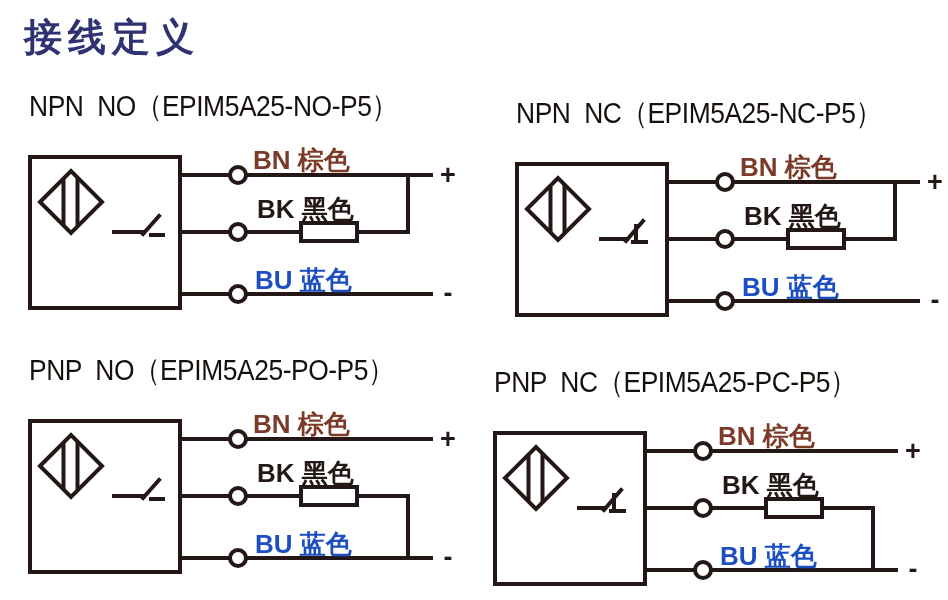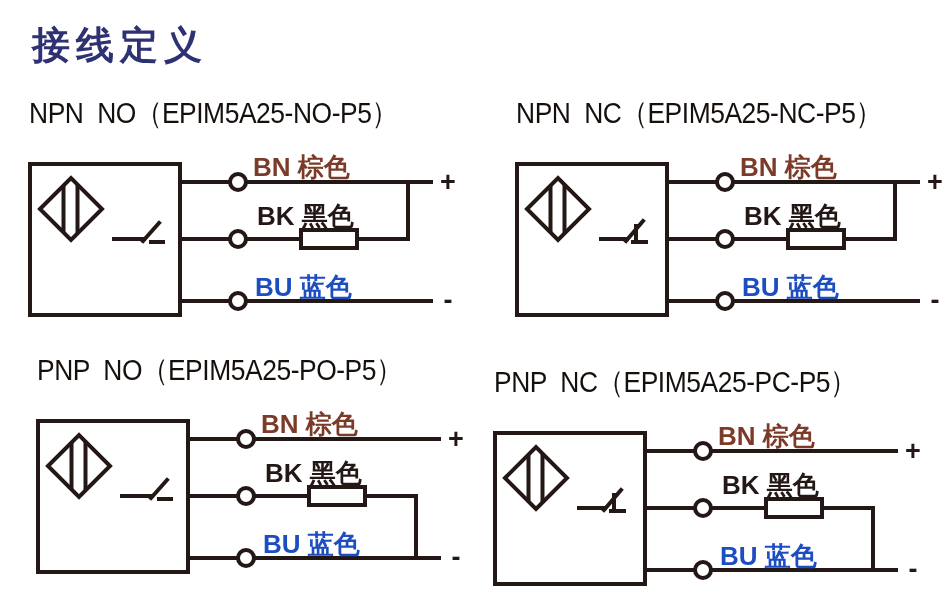--- a/index.html
+++ b/index.html
@@ -2,21 +2,21 @@
 <html style="--background: #ffffff; --title: #2e3172; --header: #16100d; --line: #231815; --brown: #7b3b28; --black: #231815; --blue: #1c4ec2;"><head>
 <meta charset="utf-8">
 <style>
   html,body { margin:0; padding:0; }
   body {
     width:948px; height:600px; position:relative; overflow:hidden;
     background:var(--background,#ffffff);
     font-family:"Liberation Sans","DejaVu Sans",sans-serif;
   }
   #page-title {
-    position:absolute; left:24px; top:12px; margin:8px;
+    position:absolute; left:24px; top:12px; margin:0;
     font-size:38px; font-weight:bold; letter-spacing:6px;
     color:var(--title,#2e3172); white-space:pre;
   }
   .diagram { position:absolute; width:475px; height:240px; }
   .diagram-header {
     position:absolute; left:29px; top:0; margin:0;
     font-size:30px; font-weight:normal; letter-spacing:-0.5px;
     color:var(--header,#16100d); white-space:pre;
     transform:scaleX(0.88); transform-origin:left top;
   }
@@ -31,21 +31,21 @@
   .lbl-bu { fill:var(--blue,#1c4ec2); }
   .term { font-family:"Liberation Sans","DejaVu Sans",sans-serif; font-size:27px; font-weight:bold;
           fill:var(--line,#231815); text-anchor:middle; }
 </style>
 </head>
 <body>
 
 <h1 id="page-title">接线定义</h1>
 
 <div id="diagrams">
-  <section class="diagram" style="left: 0px; top: 93px; text-decoration: underline;">
+  <section class="diagram" style="left: 0px; top: 86px; text-decoration: underline;">
     <h2 class="diagram-header">NPN  NO（EPIM5A25-NO-P5）</h2>
     <svg class="schematic" width="475" height="190" viewBox="0 0 475 190">
 
       <rect class="ln" x="30" y="24" width="150" height="151"></rect>
 
       <path class="ln" d="M 40 69 L 71 38 L 102 69 L 71 100 Z"></path>
       <line class="ln" x1="63.5" y1="46" x2="63.5" y2="92"></line>
       <line class="ln" x1="77.5" y1="45" x2="77.5" y2="93"></line>
 
       <g class="sw sw-no">
@@ -112,21 +112,21 @@
       <line class="ln" x1="245" y1="161" x2="433" y2="161"></line>
 
       <text class="lbl lbl-bn" x="253" y="36">BN 棕色</text>
       <text class="lbl lbl-bk" x="257" y="85">BK 黑色</text>
       <text class="lbl lbl-bu" x="255" y="156">BU 蓝色</text>
       <text class="term" x="448" y="51">+</text>
       <text class="term" x="448" y="169">-</text>
     </svg>
   </section>
 
-  <section class="diagram" style="left: 8px; top: 350px;">
+  <section class="diagram" style="left: 0px; top: 350px;">
     <h2 class="diagram-header">PNP  NO（EPIM5A25-PO-P5）</h2>
     <svg class="schematic" width="475" height="190" viewBox="0 0 475 190">
 
       <rect class="ln" x="30" y="24" width="150" height="151"></rect>
 
       <path class="ln" d="M 40 69 L 71 38 L 102 69 L 71 100 Z"></path>
       <line class="ln" x1="63.5" y1="46" x2="63.5" y2="92"></line>
       <line class="ln" x1="77.5" y1="45" x2="77.5" y2="93"></line>
 
       <g class="sw sw-no">

